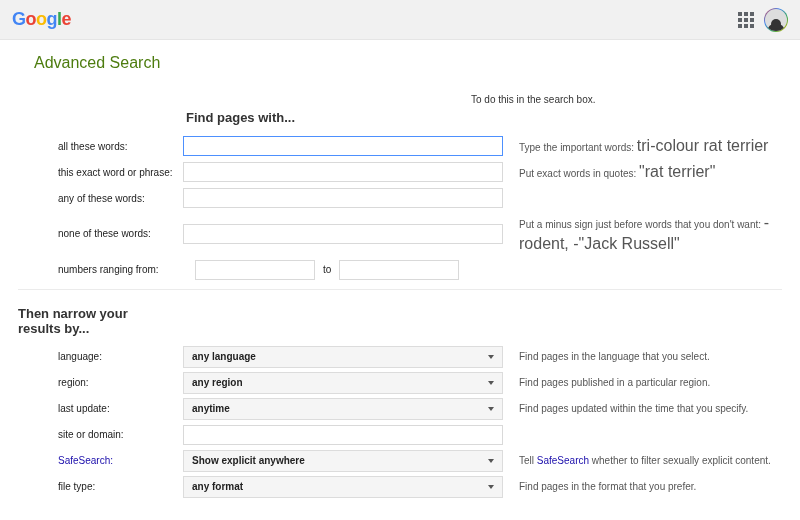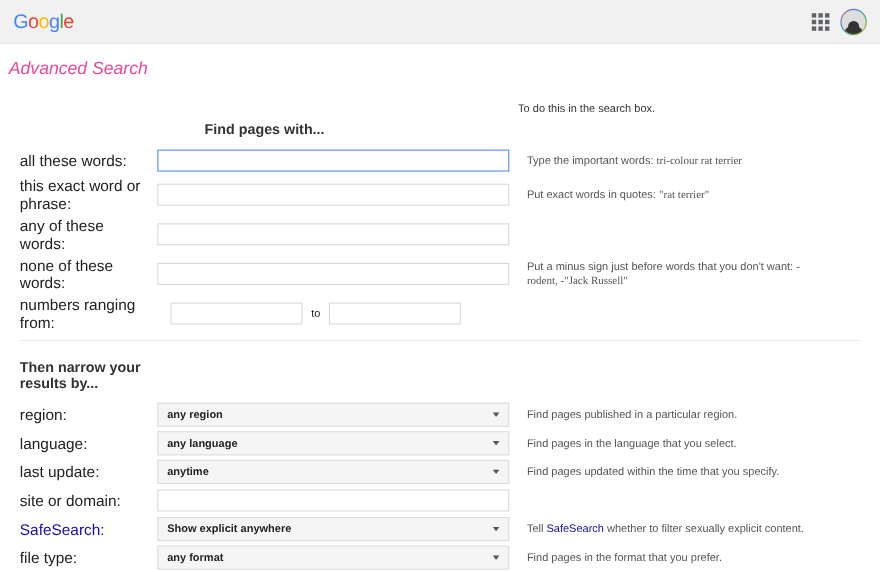--- a/index.html
+++ b/index.html
@@ -1,45 +1,45 @@
 <!DOCTYPE html>
 <html><head>
 <meta charset="utf-8">
 <style>
 * { box-sizing: border-box; margin: 0; padding: 0; font-family: Arial, sans-serif; }
 body { background: #fff; font-size: 11px; color: #222; }
 .header { height: 40px; background: #f1f1f1; border-bottom: 1px solid #e5e5e5; display: flex; align-items: center; padding: 0 12px; justify-content: space-between; }
-.logo { font-size: 18px; font-weight: normal; letter-spacing: -0.5px; }
+.logo { font-size: 18px; font-weight: bold; letter-spacing: -0.5px; }
 .logo .b { color: #4285f4; } .logo .r { color: #ea4335; } .logo .y { color: #fbbc05; } .logo .g { color: #34a853; }
 .header-right { display: flex; align-items: center; gap: 10px; }
 .apps-icon { width: 16px; height: 16px; display: grid; grid-template-columns: repeat(3,4px); grid-template-rows: repeat(3,4px); gap: 2px; cursor: pointer; }
 .apps-icon span { background: #5f6368; width: 4px; height: 4px; }
 .avatar { width: 24px; height: 24px; border-radius: 50%; background: linear-gradient(135deg,#ea4335,#4285f4,#34a853,#fbbc05); padding:1px; cursor:pointer; display:flex; align-items:center; justify-content:center;}
 .avatar-inner { width:22px; height:22px; border-radius:50%; background:#ddd; display:flex; align-items:flex-end; justify-content:center; overflow:hidden;}
 .avatar-inner::before { content:""; width:10px; height:10px; border-radius:50%; background:#333; margin-bottom:2px; box-shadow:0 8px 0 4px #333;}
-.page-title { color: #ec4899; font-size: 16px; padding: 14px 8px; font-style: italic; }
+.page-title { color: #4d7c0f; font-size: 16px; padding: 14px 34px; }
 .content { padding: 8px 18px 20px; }
 .section-head { font-size: 13px; font-weight: bold; color: #333; margin-bottom: 10px; margin-top: 16px; }
 .row { display: flex; align-items: center; min-height: 22px; margin-bottom: 4px; gap: 8px; }
-.label-col { width: 117px; font-size: 14px; color: #222; flex-shrink: 0; }
+.label-col { width: 117px; font-size: 10px; color: #222; flex-shrink: 0; margin-left: 40px; }
 .label-col.link { color: #1a0dab; cursor:pointer; }
 .field-col { width: 320px; flex-shrink: 0; }
 .tip-col { font-size: 10px; color: #555; padding-left: 8px; line-height: 1.3; max-width: 280px; }
 .tip-head { font-size: 10px; color: #333; margin-bottom: 10px; padding-left: 8px; text-align: center; }
 .head-row { display:flex; }
 .head-row .section-head { width: 445px; flex-shrink:0;text-align:center; }
 input[type=text] { width: 100%; height: 20px; border: 1px solid #d9d9d9; padding: 0 4px; font-size: 11px; }
 .focused { border-color: #4d90fe !important; }
 .dropdown { width: 100%; height: 22px; background: #f5f5f5; border: 1px solid #dcdcdc; display: flex; align-items: center; justify-content: space-between; padding: 0 8px; font-size: 10px; font-weight: bold; cursor: pointer; }
 .dropdown .arrow { width:0; height:0; border-left:3px solid transparent; border-right:3px solid transparent; border-top:4px solid #555; }
 .num-group { display:flex; align-items:center; gap:8px;padding-left:12px; }
 .num-group input { width: 120px; }
 .num-group .to { font-size:10px; }
 hr.sep { border:none; border-top:1px solid #ebebeb; margin: 8px 0 4px; }
-code { font-family: Liberation Serif, serif; font-size: 10px; }
+code { font-family: Liberation Sans, sans-serif; font-size: 16px; }
 .icon-right { float:right; color:#888; font-size:10px; margin-top:-16px; margin-right:4px;}
 </style>
 </head>
 <body>
 
 <div class="header">
   <div class="logo"><span class="b">G</span><span class="r">o</span><span class="y">o</span><span class="b">g</span><span class="g">l</span><span class="r">e</span></div>
   <div class="header-right">
     <div class="apps-icon">
         <span></span>
@@ -96,39 +96,39 @@
       <span class="to">to</span>
       <input type="text" value="" style="">
     </div>
   </div>
 
   <hr class="sep">
 
   <div class="section-head" style="max-width:120px">Then narrow your results by...</div>
 
   <div class="row">
+    <div class="label-col">language:</div>
+    <div class="field-col">
+        <div class="dropdown">
+          <span>any language</span>
+          <span class="arrow"></span>
+        </div>
+      </div>
+    <div class="tip-col">Find pages in the language that you select.</div>
+  </div>
+
+  <div class="row">
     <div class="label-col">region:</div>
     <div class="field-col">
         <div class="dropdown">
           <span>any region</span>
           <span class="arrow"></span>
         </div>
       </div>
     <div class="tip-col">Find pages published in a particular region.</div>
-  </div>
-
-  <div class="row">
-    <div class="label-col">language:</div>
-    <div class="field-col">
-        <div class="dropdown">
-          <span>any language</span>
-          <span class="arrow"></span>
-        </div>
-      </div>
-    <div class="tip-col">Find pages in the language that you select.</div>
   </div>
 
   <div class="row">
     <div class="label-col">last update:</div>
     <div class="field-col">
         <div class="dropdown">
           <span>anytime</span>
           <span class="arrow"></span>
         </div>
       </div>

